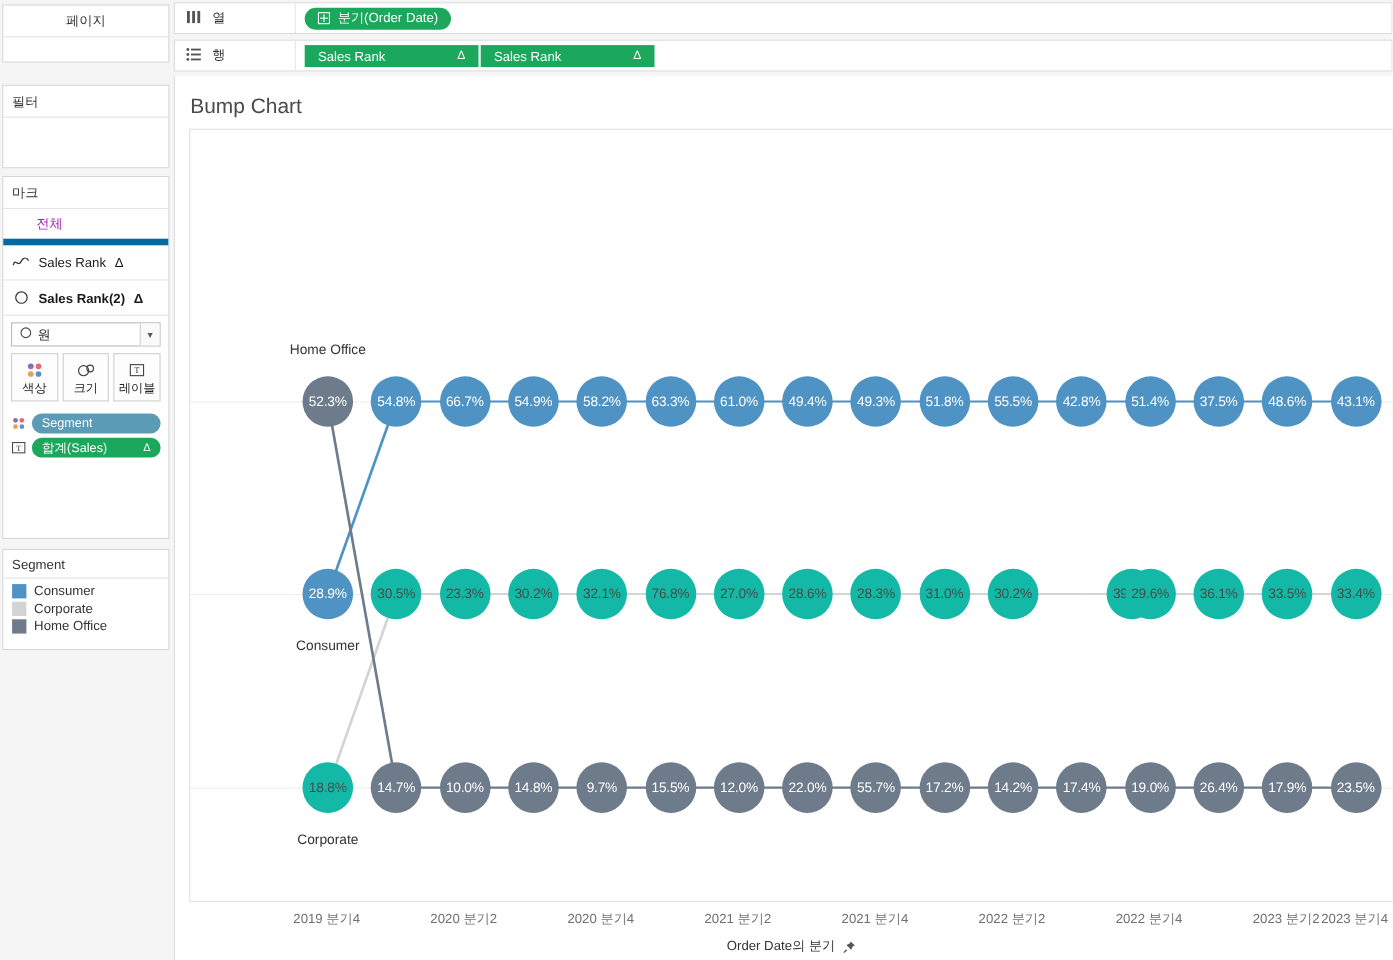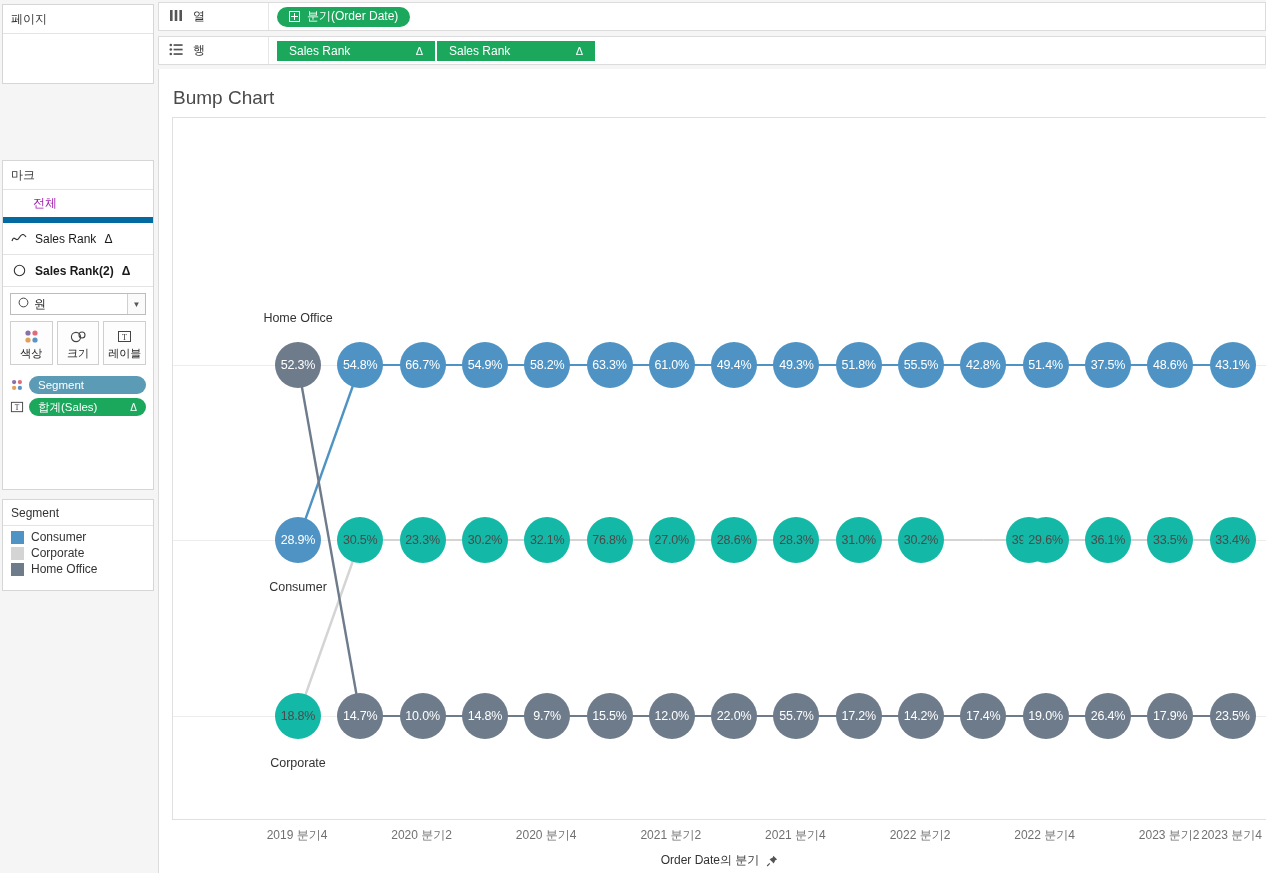--- a/index.html
+++ b/index.html
@@ -22,21 +22,21 @@
     background: #ffffff;
     border: 1px solid #d6d6d6;
     margin: 2px 1px 6px 1px;
   }
   .card-title {
     font-size: 12px; color: #333333;
     padding: 6px 8px 5px 8px;
     border-bottom: 1px solid #e3e3e3;
   }
 
-  #pages-card { position: absolute; left: 1px; top: 2px; width: 152px; height: 80px; }
+  #pages-card { position: absolute; left: 1px; top: 2px; width: 152px; height: 53px; text-align: center; }
   #filters-card { position: absolute; left: 1px; top: 75px; width: 152px; height: 76px; }
   #marks-card { position: absolute; left: 1px; top: 158px; width: 152px; height: 330px; }
   #legend-card { position: absolute; left: 1px; top: 497px; width: 152px; height: 92px; }
 
   .marks-all {
     font-size: 12px; color: #a21caf; padding: 5px 8px 5px 30px;
     border-bottom: 6px solid #0369a1;
   }
   .marks-row {
     display: flex; align-items: center; gap: 8px;
@@ -179,20 +179,23 @@
 <body>
 
 <div id="app">
 
   <div id="left-panel">
 
     <div class="card" id="pages-card">
       <div class="card-title">페이지</div>
     </div>
 
+    <div class="card" id="filters-card">
+      <div class="card-title">필터</div>
+    </div>
 
     <div class="card" id="marks-card">
       <div class="card-title">마크</div>
 
       <div class="marks-all">전체</div>
 
       <div class="marks-row">
         <span class="marks-ico">
           <svg width="16" height="10" viewBox="0 0 16 10">
               <path d="M1 7 C3 0, 5 9, 8 4 S13 0, 15 3" fill="none" stroke="#333" stroke-width="1.2"></path>

